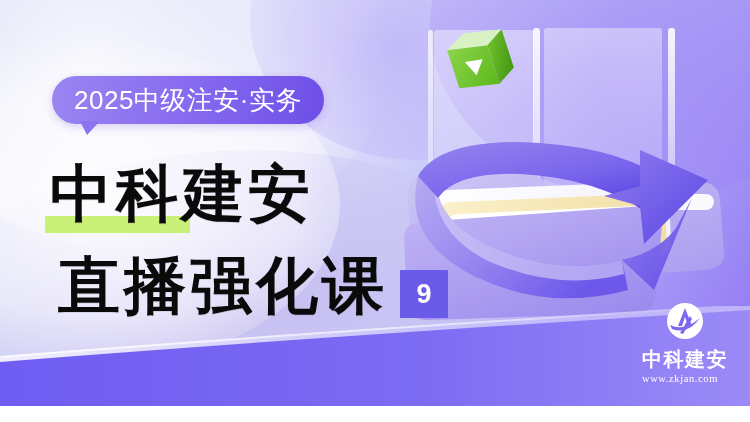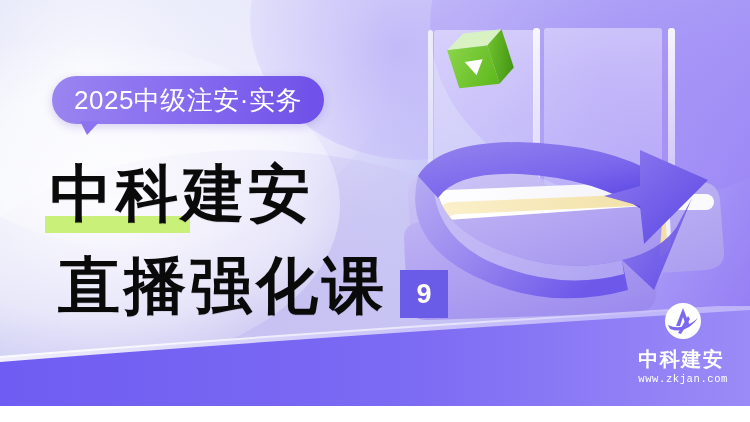--- a/index.html
+++ b/index.html
@@ -119,21 +119,21 @@
     display:flex;align-items:center;gap:9px;flex-direction:column;
   }
   #logo-mark{width:38px;height:38px;flex:0 0 38px;}
   #logo-text{display:flex;flex-direction:column;line-height:1;}
   #logo-name{
     color:#fff;font-size:20px;font-weight:bold;letter-spacing:1.5px;
     font-family:"Liberation Sans","DejaVu Sans",sans-serif;
   }
   #logo-url{
     color:#fff;font-size:10.5px;letter-spacing:.6px;margin-top:5px;
-    font-family:Liberation Mono, monospace;
+    font-family:Liberation Serif, serif;
   }
 </style>
 </head>
 <body>
 
 <div id="banner">
 
   <div class="blob blob-tl"></div>
   <div class="blob blob-purple-soft"></div>
   <div class="blob blob-tr"></div>

